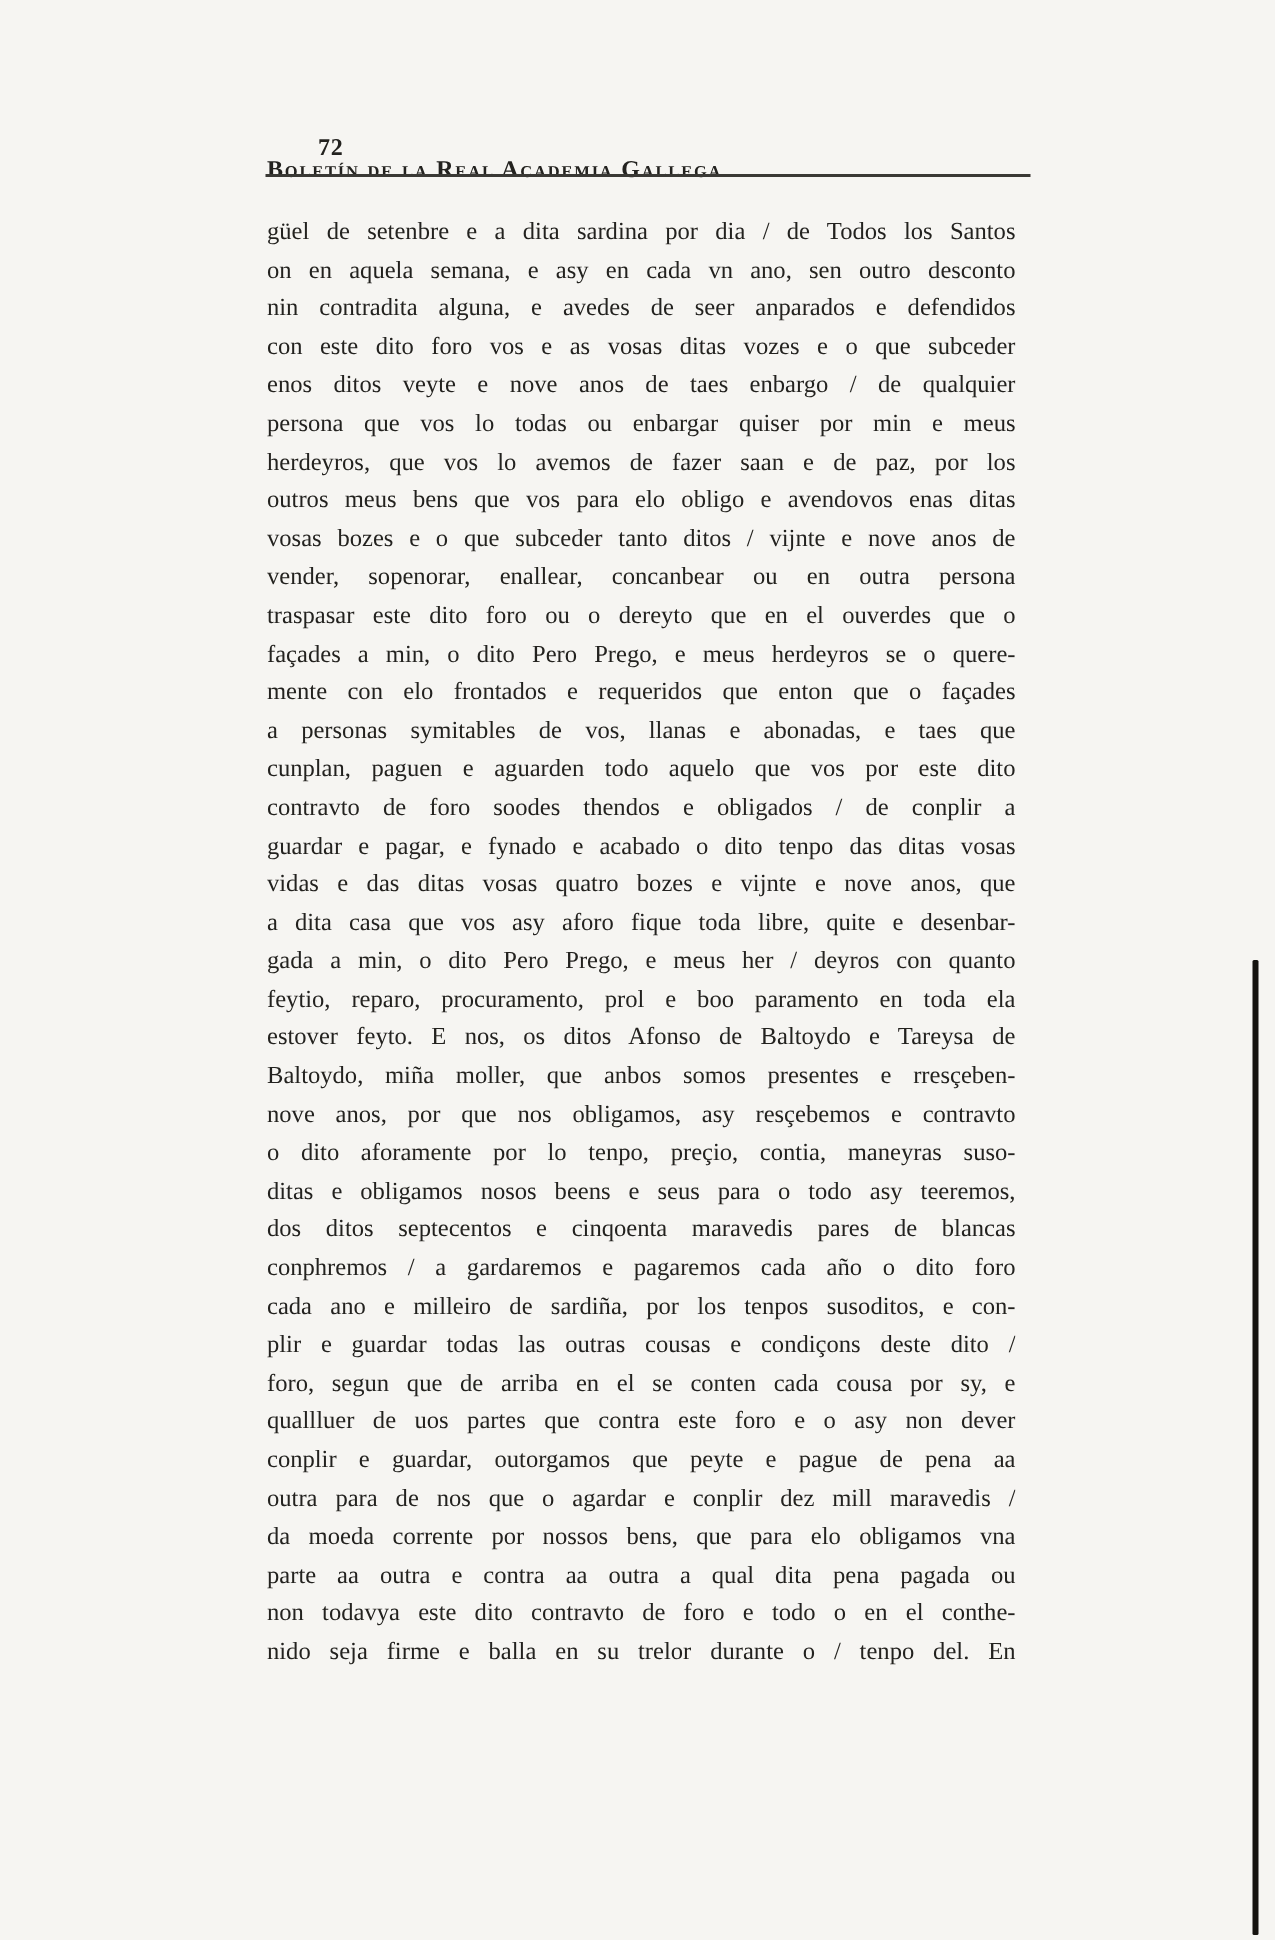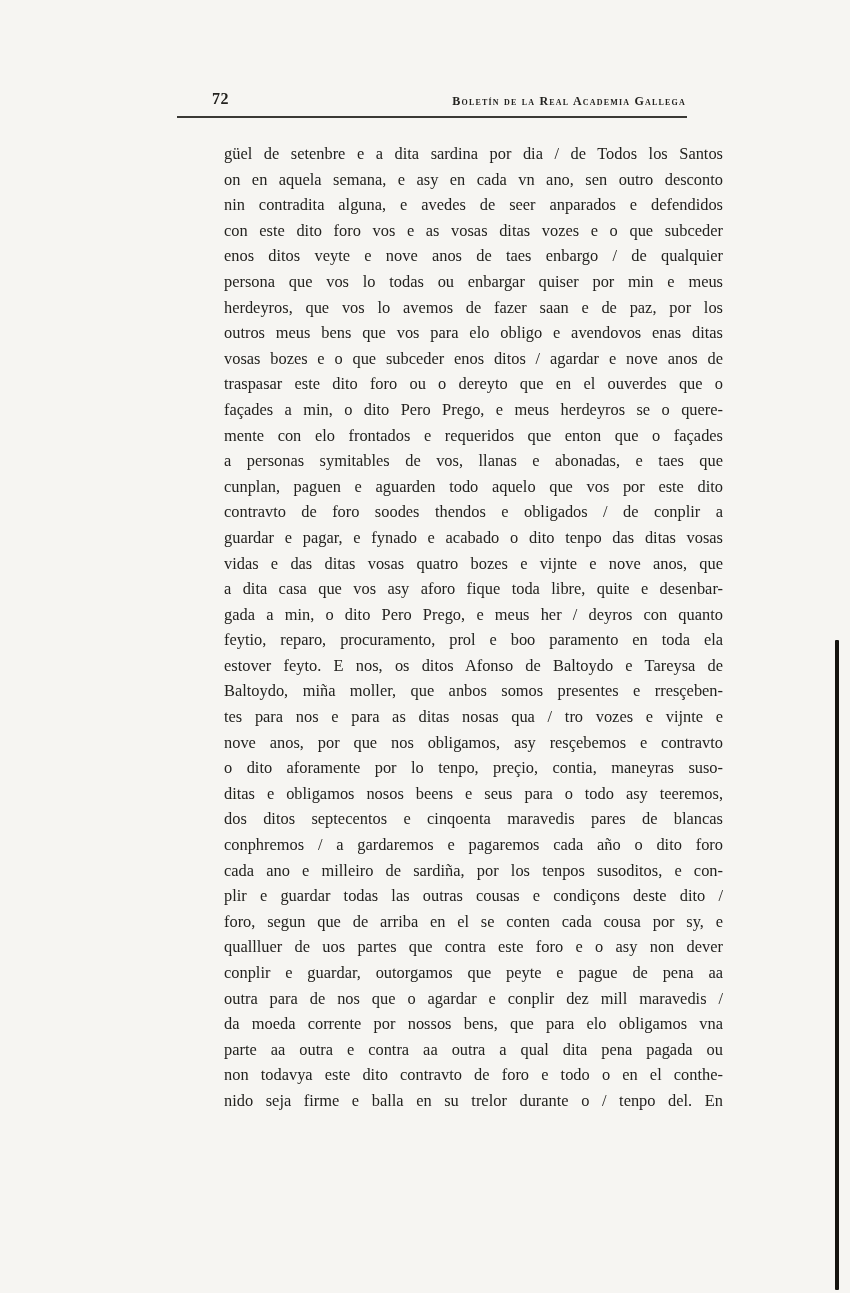--- a/index.html
+++ b/index.html
@@ -33,25 +33,25 @@
     top: 0;
     font-weight: bold;
     font-size: 16px;
     letter-spacing: 0.5px;
     margin-left: 28px;
   }
   .title {
     position: absolute;
     left: 0;
     right: 0;
-    top: 4px;
-    text-align: right;
+    top: 15px;
+    text-align: left;
     font-weight: bold;
     font-variant: small-caps;
-    font-size: 12px;
+    font-size: 16px;
     letter-spacing: 1.2px;
     white-space: nowrap;
   }
   .rule {
     position: absolute;
     top: 116px;
     left: 177px;
     width: 510px;
     height: 0;
     border-top: 2px solid #3a3935;
@@ -63,21 +63,20 @@
     left: 178px;
     width: 499px;
     font-size: 16.4px;
     line-height: 25.6px;
   }
   .text-line {
     text-align: justify;
     text-align-last: justify;
     white-space: nowrap;      
     width: 100%;
-    margin-left: 46px;
   }
   
   .text-line {
     white-space: normal;
     overflow: hidden;
     max-height: 25.6px;
   }
   
   .artifact {
     position: absolute;
@@ -103,35 +102,35 @@
 
   <div class="text-block">
       <div class="text-line">güel de setenbre e a dita sardina por dia / de Todos los Santos</div>
       <div class="text-line">on en aquela semana, e asy en cada vn ano, sen outro desconto</div>
       <div class="text-line">nin contradita alguna, e avedes de seer anparados e defendidos</div>
       <div class="text-line">con este dito foro vos e as vosas ditas vozes e o que subceder</div>
       <div class="text-line">enos ditos veyte e nove anos de taes enbargo / de qualquier</div>
       <div class="text-line">persona que vos lo todas ou enbargar quiser por min e meus</div>
       <div class="text-line">herdeyros, que vos lo avemos de fazer saan e de paz, por los</div>
       <div class="text-line">outros meus bens que vos para elo obligo e avendovos enas ditas</div>
-      <div class="text-line">vosas bozes e o que subceder enos ditos / agardar e nove anos de</div>
+      <div class="text-line">vosas bozes e o que subceder tanto ditos / vijnte e nove anos de</div>
+      <div class="text-line">vender, sopenorar, enallear, concanbear ou en outra persona</div>
       <div class="text-line">traspasar este dito foro ou o dereyto que en el ouverdes que o</div>
       <div class="text-line">façades a min, o dito Pero Prego, e meus herdeyros se o quere-</div>
       <div class="text-line">mente con elo frontados e requeridos que enton que o façades</div>
       <div class="text-line">a personas symitables de vos, llanas e abonadas, e taes que</div>
       <div class="text-line">cunplan, paguen e aguarden todo aquelo que vos por este dito</div>
       <div class="text-line">contravto de foro soodes thendos e obligados / de conplir a</div>
       <div class="text-line">guardar e pagar, e fynado e acabado o dito tenpo das ditas vosas</div>
       <div class="text-line">vidas e das ditas vosas quatro bozes e vijnte e nove anos, que</div>
       <div class="text-line">a dita casa que vos asy aforo fique toda libre, quite e desenbar-</div>
       <div class="text-line">gada a min, o dito Pero Prego, e meus her / deyros con quanto</div>
       <div class="text-line">feytio, reparo, procuramento, prol e boo paramento en toda ela</div>
       <div class="text-line">estover feyto. E nos, os ditos Afonso de Baltoydo e Tareysa de</div>
       <div class="text-line">Baltoydo, miña moller, que anbos somos presentes e rresçeben-</div>
-      <div class="text-line">tes para nos e para as ditas nosas qua / tro vozes e vijnte e</div>
       <div class="text-line">nove anos, por que nos obligamos, asy resçebemos e contravto</div>
       <div class="text-line">o dito aforamente por lo tenpo, preçio, contia, maneyras suso-</div>
       <div class="text-line">ditas e obligamos nosos beens e seus para o todo asy teeremos,</div>
       <div class="text-line">dos ditos septecentos e cinqoenta maravedis pares de blancas</div>
       <div class="text-line">conphremos / a gardaremos e pagaremos cada año o dito foro</div>
       <div class="text-line">cada ano e milleiro de sardiña, por los tenpos susoditos, e con-</div>
       <div class="text-line">plir e guardar todas las outras cousas e condiçons deste dito /</div>
       <div class="text-line">foro, segun que de arriba en el se conten cada cousa por sy, e</div>
       <div class="text-line">quallluer de uos partes que contra este foro e o asy non dever</div>
       <div class="text-line">conplir e guardar, outorgamos que peyte e pague de pena aa</div>

